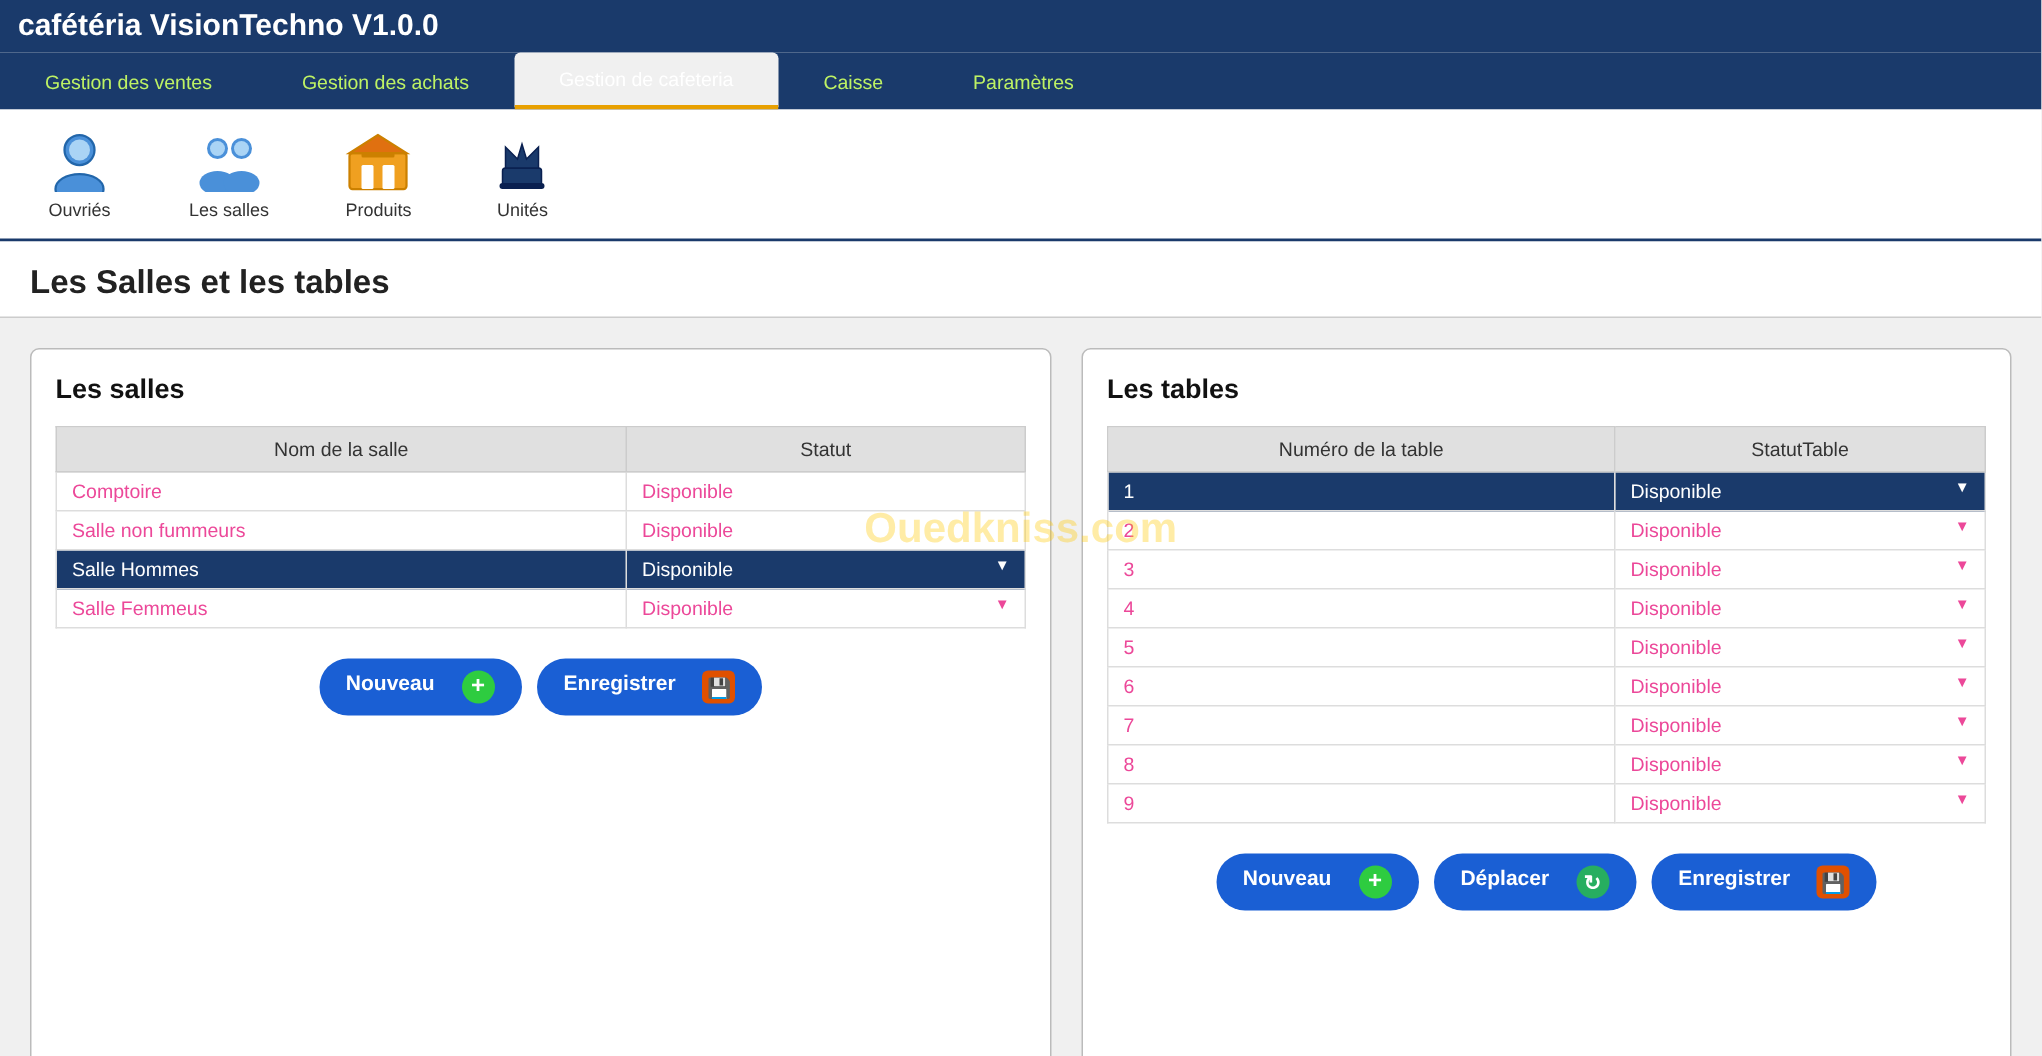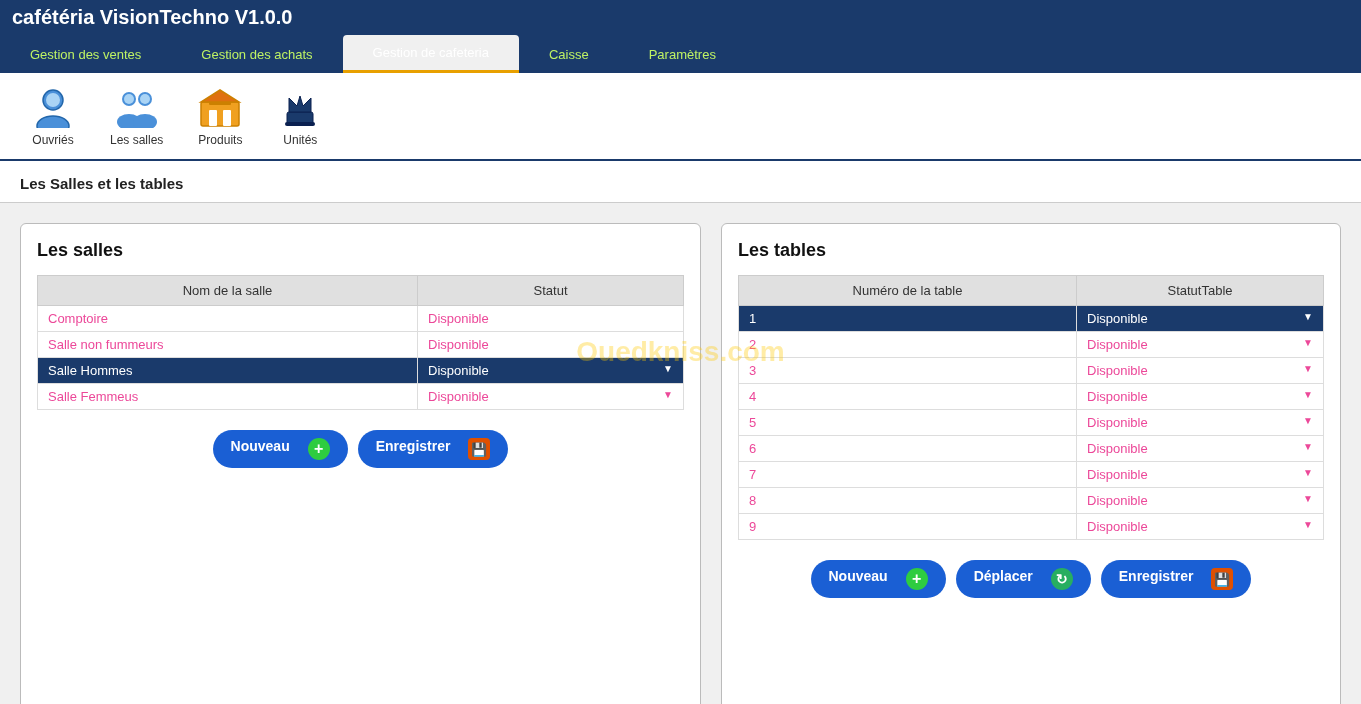--- a/index.html
+++ b/index.html
@@ -36,21 +36,21 @@
       border-bottom: 3px solid #e8a000;
     }
 
     
     .toolbar {
       background: white;
       display: flex;
       align-items: center;
       padding: 8px 20px;
       border-bottom: 2px solid #1a3a6b;
-      gap: 14px;
+      gap: 30px;
     }
     .toolbar-item {
       display: flex;
       flex-direction: column;
       align-items: center;
       cursor: pointer;
       padding: 4px 10px;
       border-radius: 4px;
     }
     .toolbar-item .icon-wrap {
@@ -62,21 +62,21 @@
     }
     .toolbar-item .label {
       font-size: 12px;
       color: #333;
       margin-top: 2px;
     }
 
     
     .page-title {
       padding: 14px 20px 10px 20px;
-      font-size: 15px;
+      font-size: 22px;
       font-weight: bold;
       color: #222;
       border-bottom: 1px solid #ccc;
       background: white;
     }
 
     
     .main-content {
       display: flex;
       gap: 20px;

